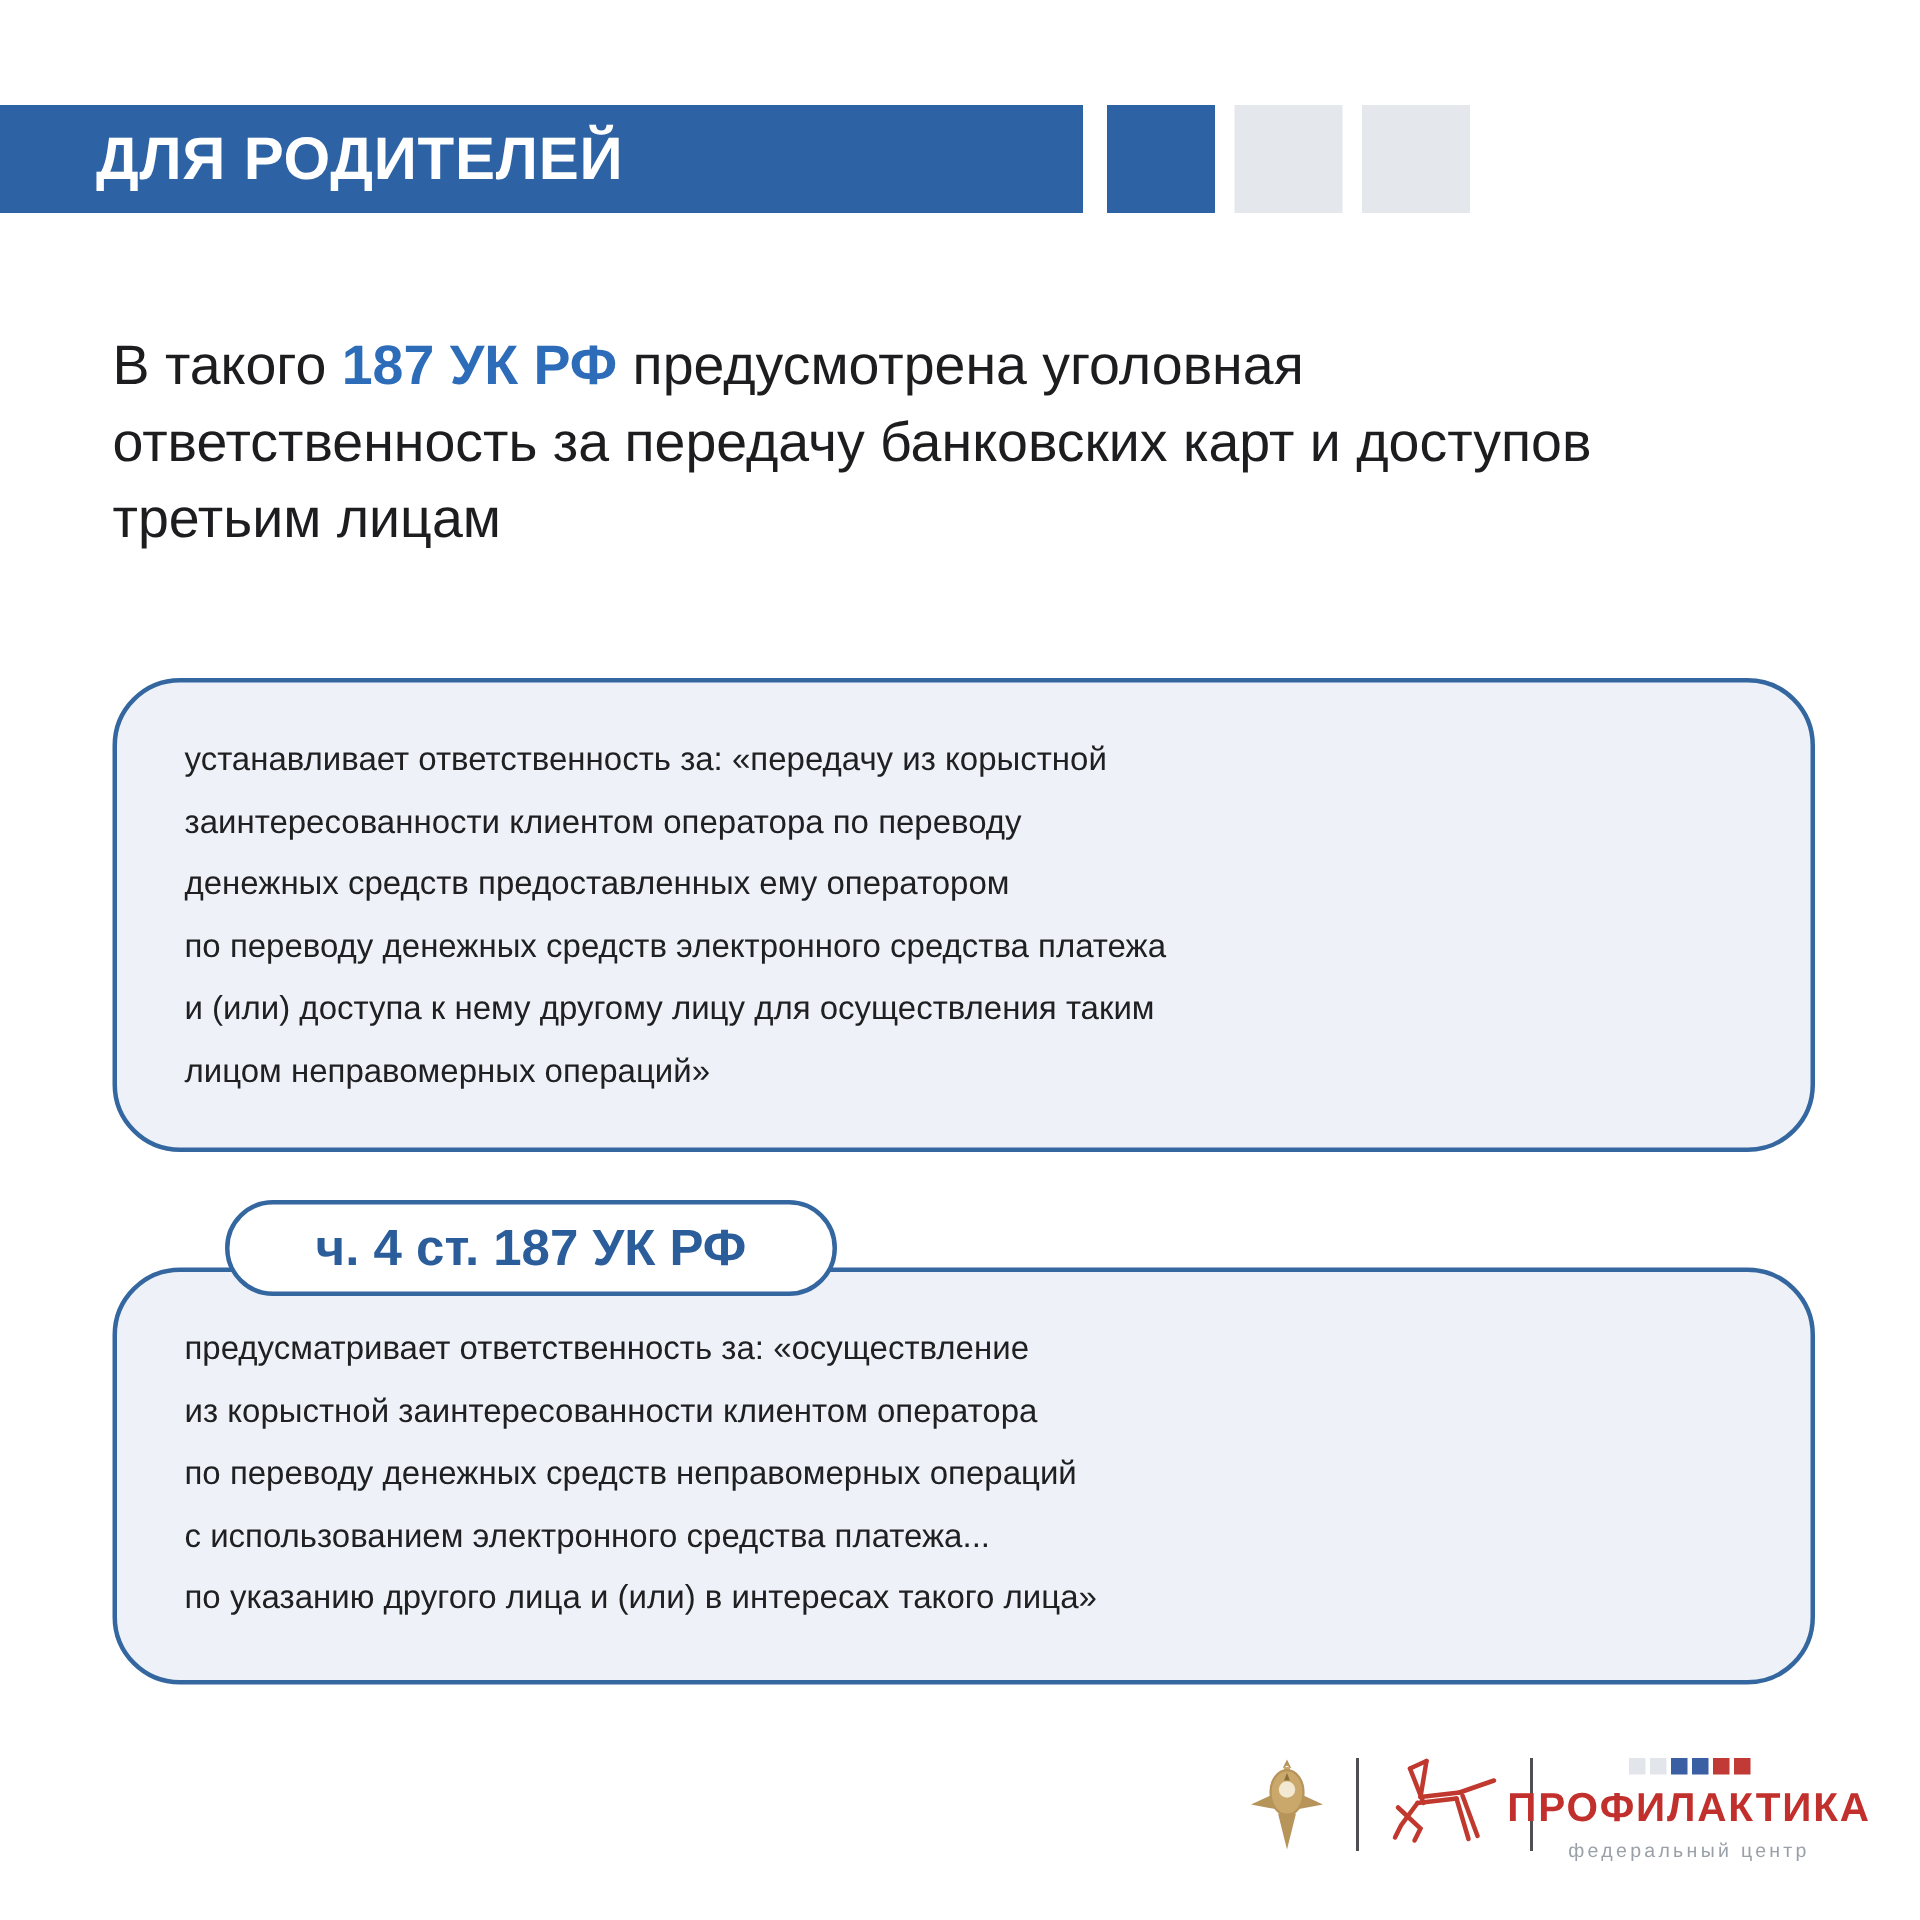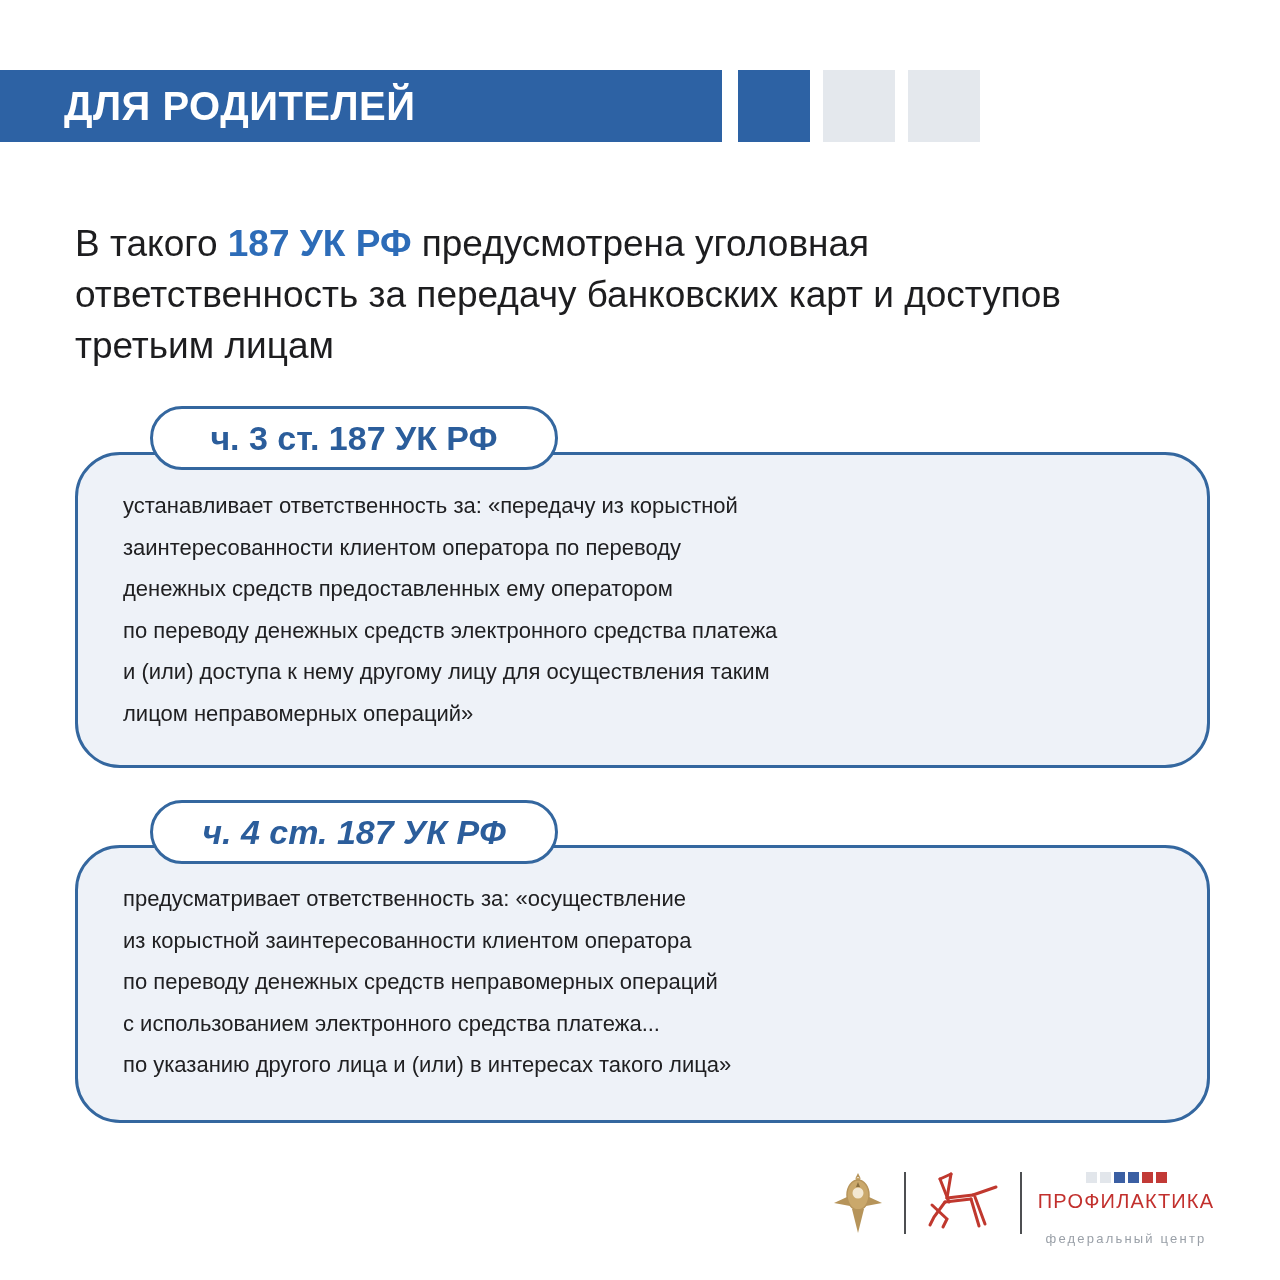--- a/index.html
+++ b/index.html
@@ -38,21 +38,21 @@
   .card1 { top:452px; height:316px; }
   .card2 { top:845px; height:278px; }
   .pill {
     position:absolute; left:72px; background:#ffffff;
     border:3.5px solid #34679f; border-radius:34px;
     width:408px; height:64px; box-sizing:border-box;
     display:flex; align-items:center; justify-content:center;
     font-size:34px; font-weight:bold; color:#2b5d9b; z-index:2;
   }
   .card1 .pill { top:-49px; }
-  .card2 .pill { top:-48px;font-style:italic; }
+  .card2 .pill { top:-48px; }
   .card-text {
     position:absolute; left:45px; top:30px; right:20px;
     font-size:22px; line-height:41.5px; color:#202022; white-space:pre-line;
   }
 
   
   .fdiv { position:absolute; top:1172px; width:2px; height:62px; background:#4d4f52; }
   .d1 { left:904px; }
   .d2 { left:1020px; }
   .emblem { position:absolute; left:833px; top:1172px; }
@@ -60,48 +60,45 @@
   .org {
     position:absolute; left:1038px; top:1172px; width:176px;
     display:flex; flex-direction:column; align-items:center;
   }
   .flags { display:flex; gap:3px; margin-bottom:7px; align-self:center; }
   .flag { width:11px; height:11px; }
   .flag.w { background:#e2e6eb; }
   .flag.b { background:#3b5fa3; }
   .flag.r { background:#c23a36; }
   .org-name {
-    font-size:20px; font-weight:normal; color:#c2302d; letter-spacing:1.2px;
+    font-size:27px; font-weight:bold; color:#c2302d; letter-spacing:1.2px;
     white-space:nowrap;
   }
   .org-sub {
-    font-size:13px; color:#9aa0a8; letter-spacing:2.2px; margin-top:18px;
+    font-size:13px; color:#9aa0a8; letter-spacing:2.2px; margin-top:5px;
     white-space:nowrap;
   }
 </style>
 </head>
 <body>
 
 <div class="page">
 
   <div class="header-bar">
     <span class="header-label">ДЛЯ РОДИТЕЛЕЙ</span>
   </div>
   <div class="sq sq-blue"></div>
   <div class="sq sq-gray g1"></div>
   <div class="sq sq-gray g2"></div>
 
   <p class="intro"><span>В такого </span><span class="hl">187 УК РФ</span><span> предусмотрена уголовная
 ответственность за передачу банковских карт и доступов
 третьим лицам</span></p>
 
   <section class="card card1">
-    <div class="pill">
-      <span>ч. 3 ст. 187 УК РФ</span>
-    </div>
     <div class="card-text">устанавливает ответственность за: «передачу из корыстной
 заинтересованности клиентом оператора по переводу
 денежных средств предоставленных ему оператором
 по переводу денежных средств электронного средства платежа
 и (или) доступа к нему другому лицу для осуществления таким
 лицом неправомерных операций»</div>
   </section>
 
   <section class="card card2">
     <div class="pill">

